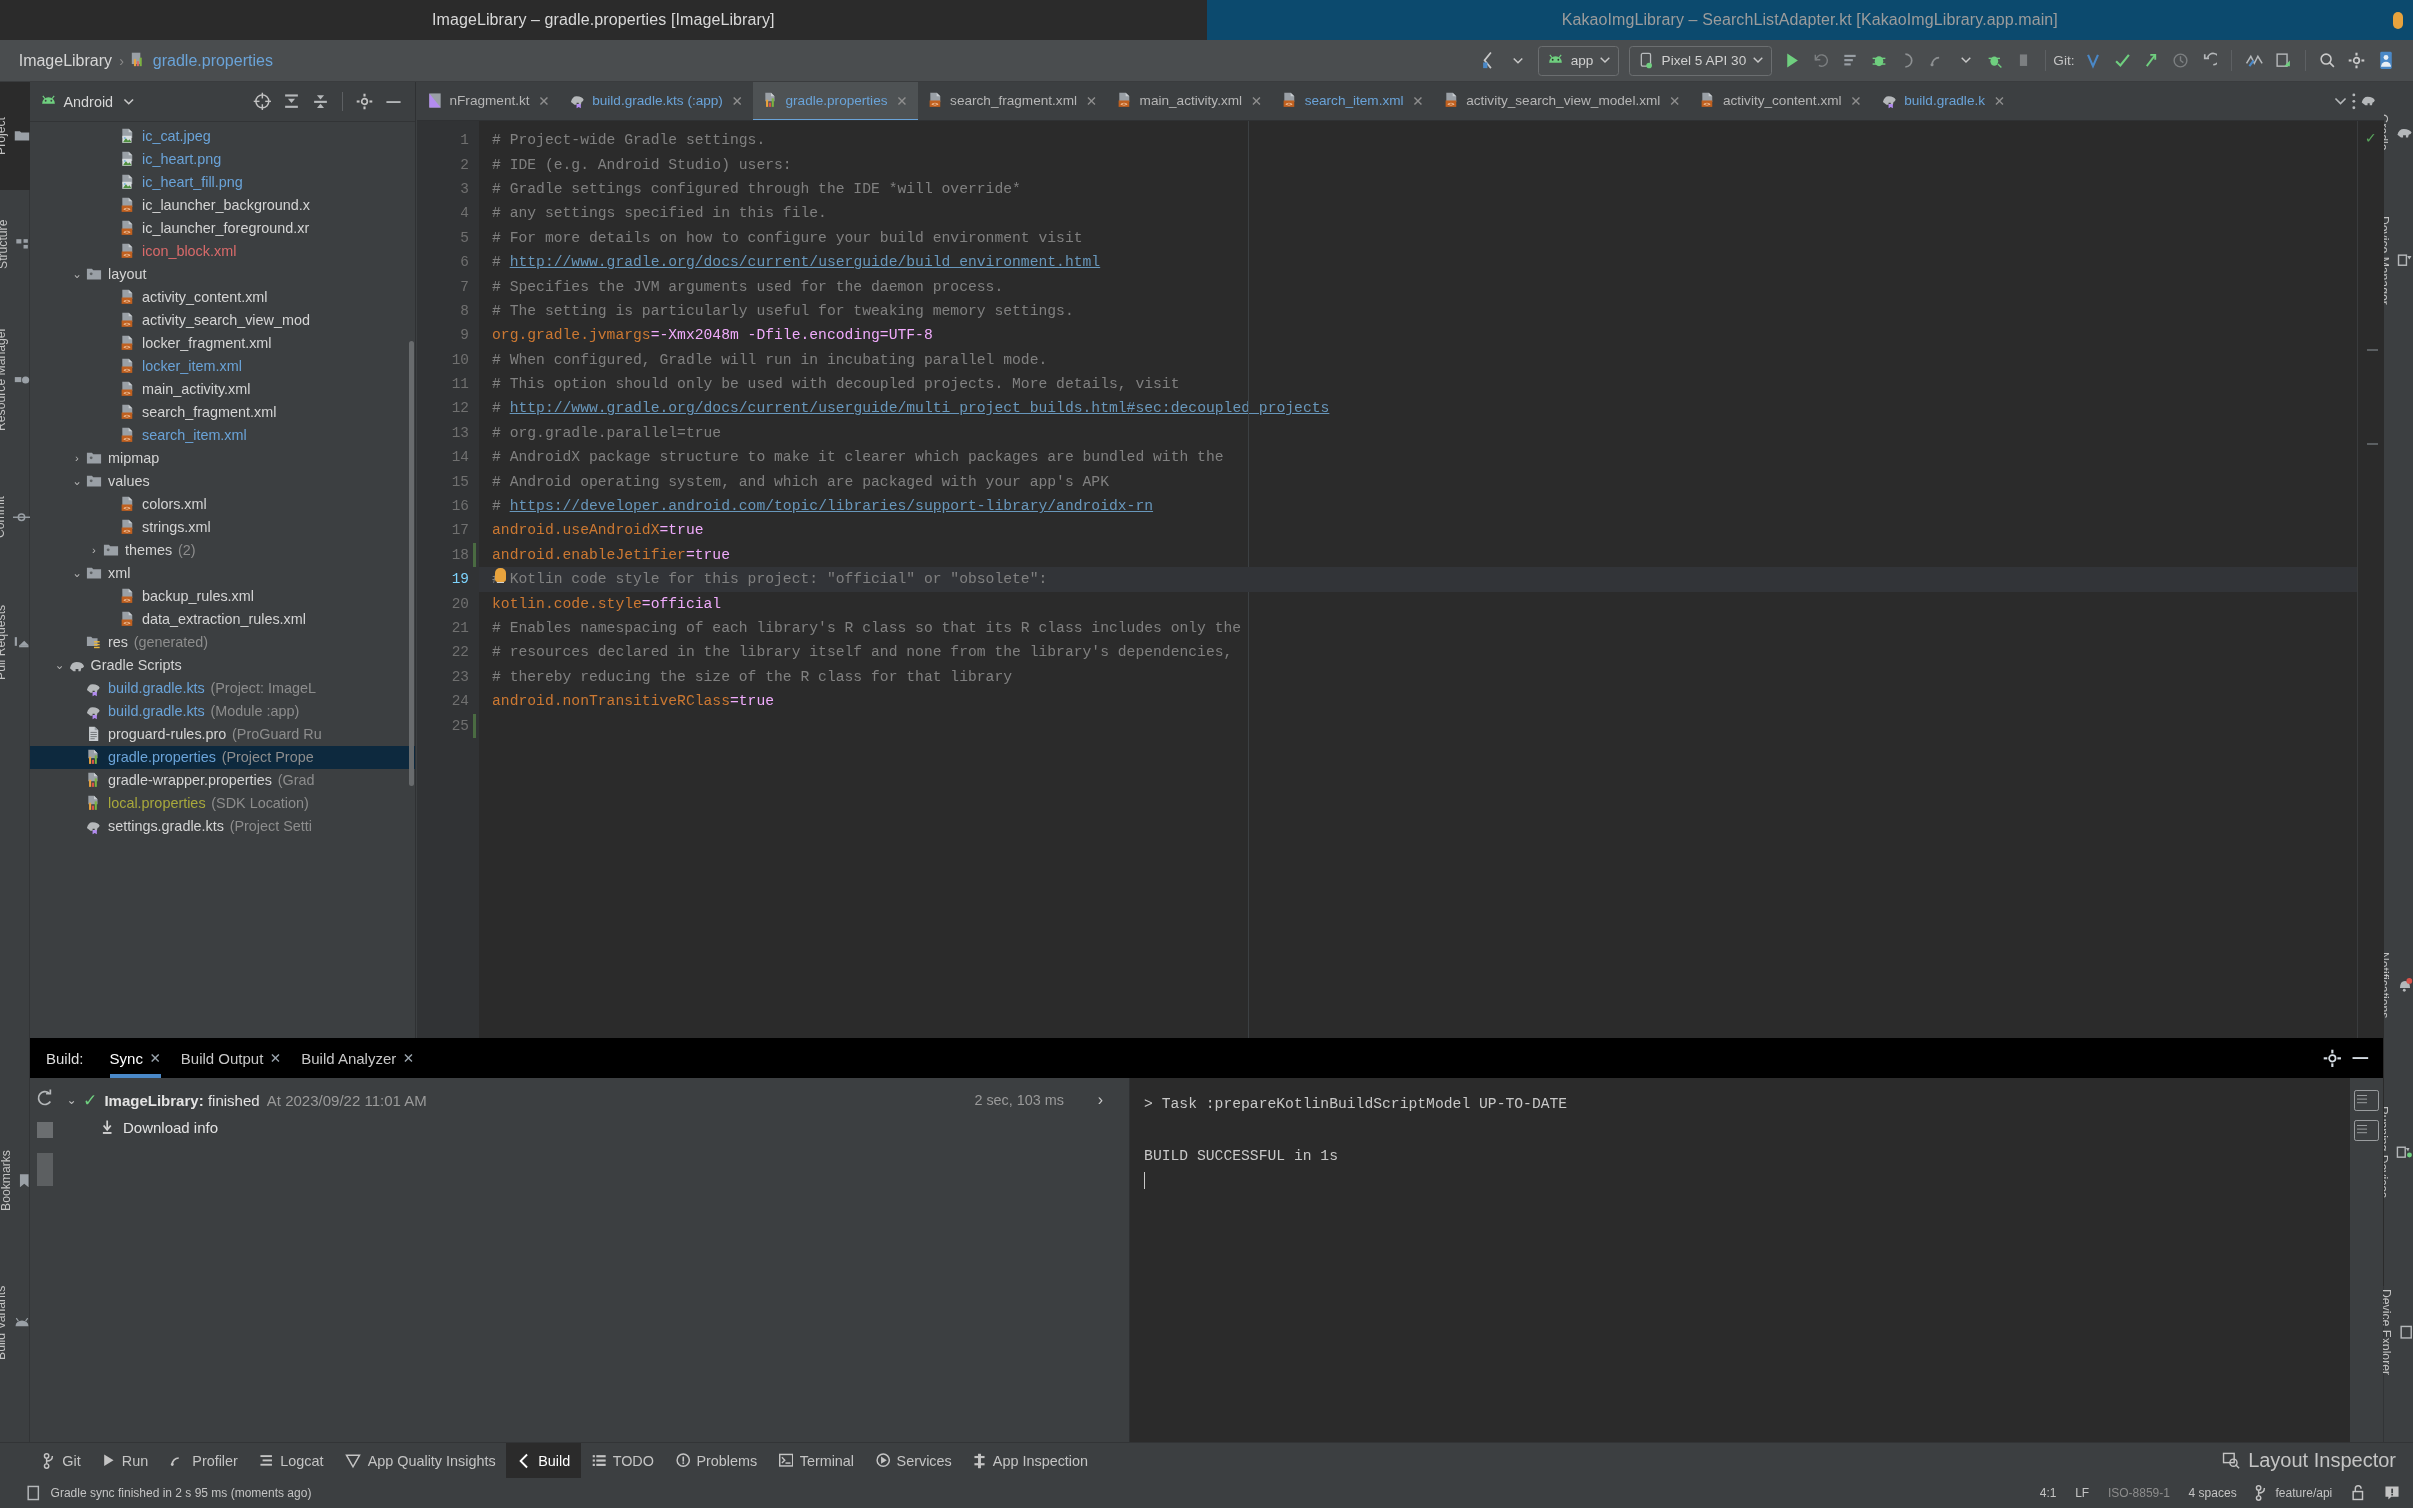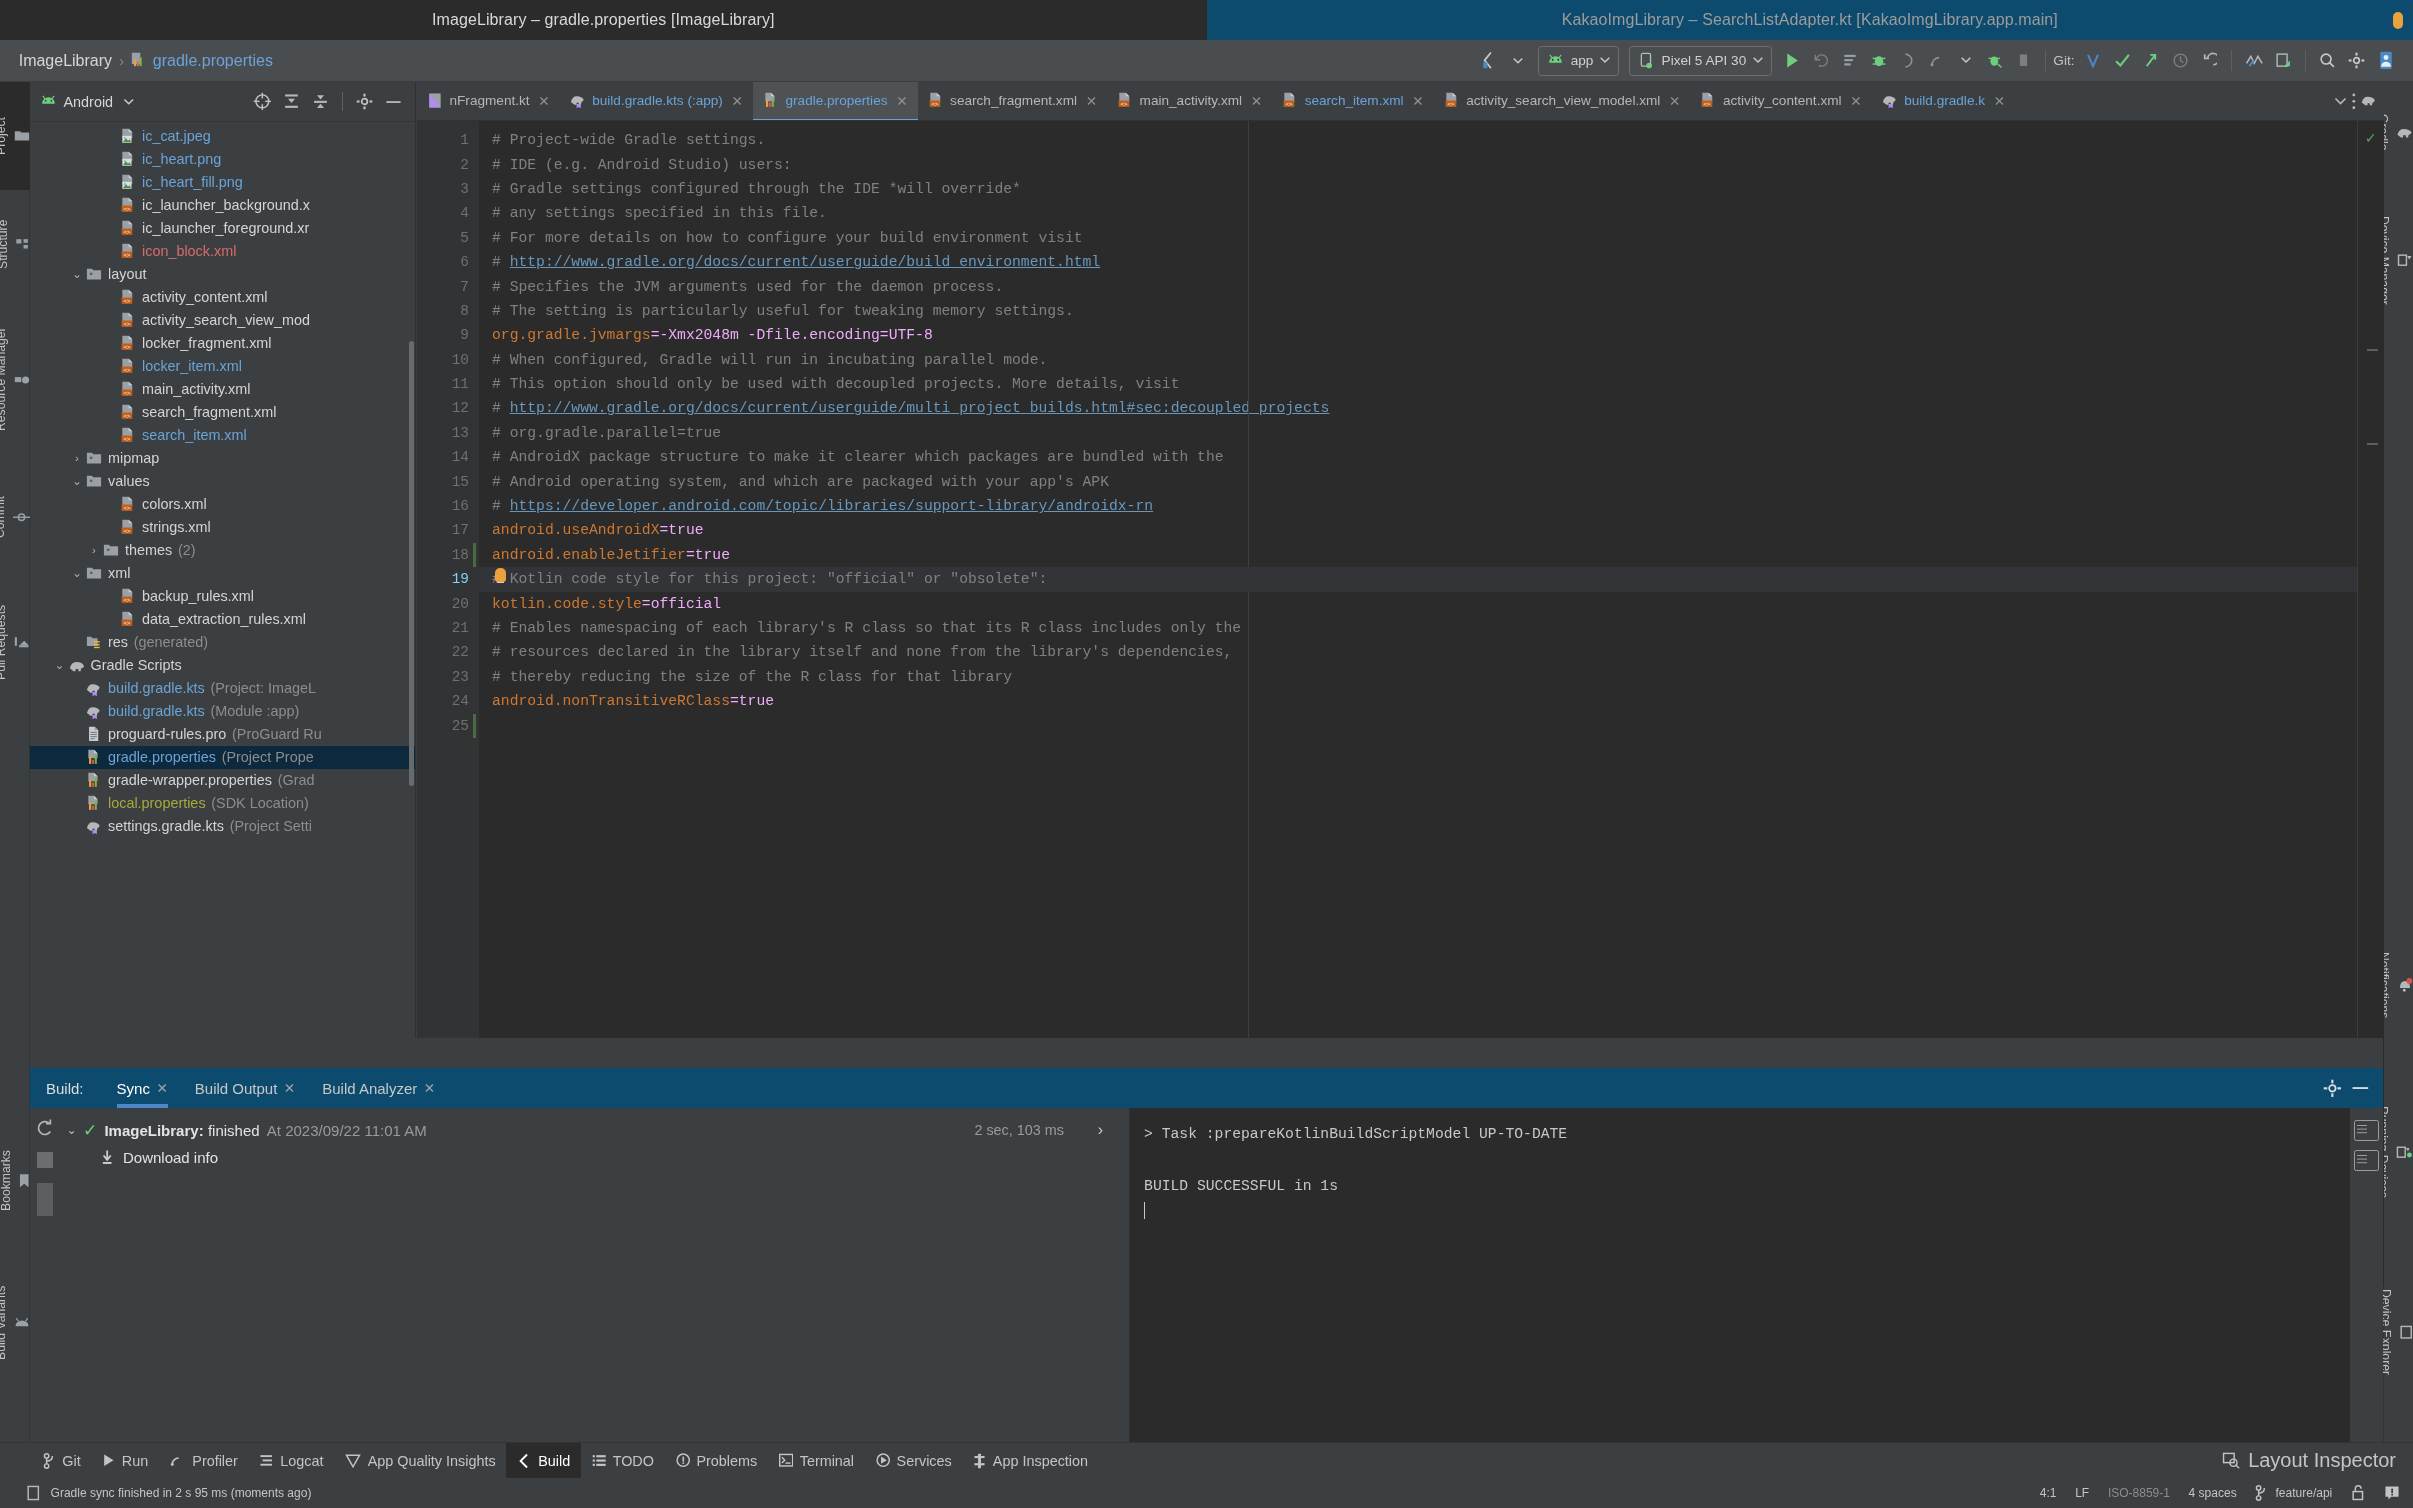--- a/index.html
+++ b/index.html
@@ -166,22 +166,22 @@
   }
   .mark-ok { position: absolute; right: 7.2px; top: 8.6px; color: #58a55c; font-size: 14.4px; }
   .mark-tick { position: absolute; right: 5.7px; width: 11.5px; height: 2.2px; background:#5b5f62; }
 
   
   .buildpanel {
     position: absolute; left: 30px; top: 1038px; width: 2353px; height: 404px;
     display: flex; flex-direction: column; background: #3c3f41;
   }
   .bp-head {
-    height: 40px; background: #0c4a6e; display: flex; align-items: center;
-    padding-left: 16px; gap: 7px; position: relative; margin-top: 30px;
+    height: 40px; background: #000000; display: flex; align-items: center;
+    padding-left: 16px; gap: 0; position: relative;
   }
   .bp-label { font-size: 15px; color: #dedede; margin-right: 16px; }
   .bp-tab {
     display: flex; align-items: center; gap: 6.5px; font-size: 15px; color: #c8c8c8;
     padding: 0 10px; height: 40px; position: relative; cursor: default;
   }
   .bp-tab.active { color: #ffffff; }
   .bp-tab.active:after {
     content: ""; position: absolute; left: 10px; right: 10px; bottom: 0; height: 3.6px; background: #4a88c7;
   }

